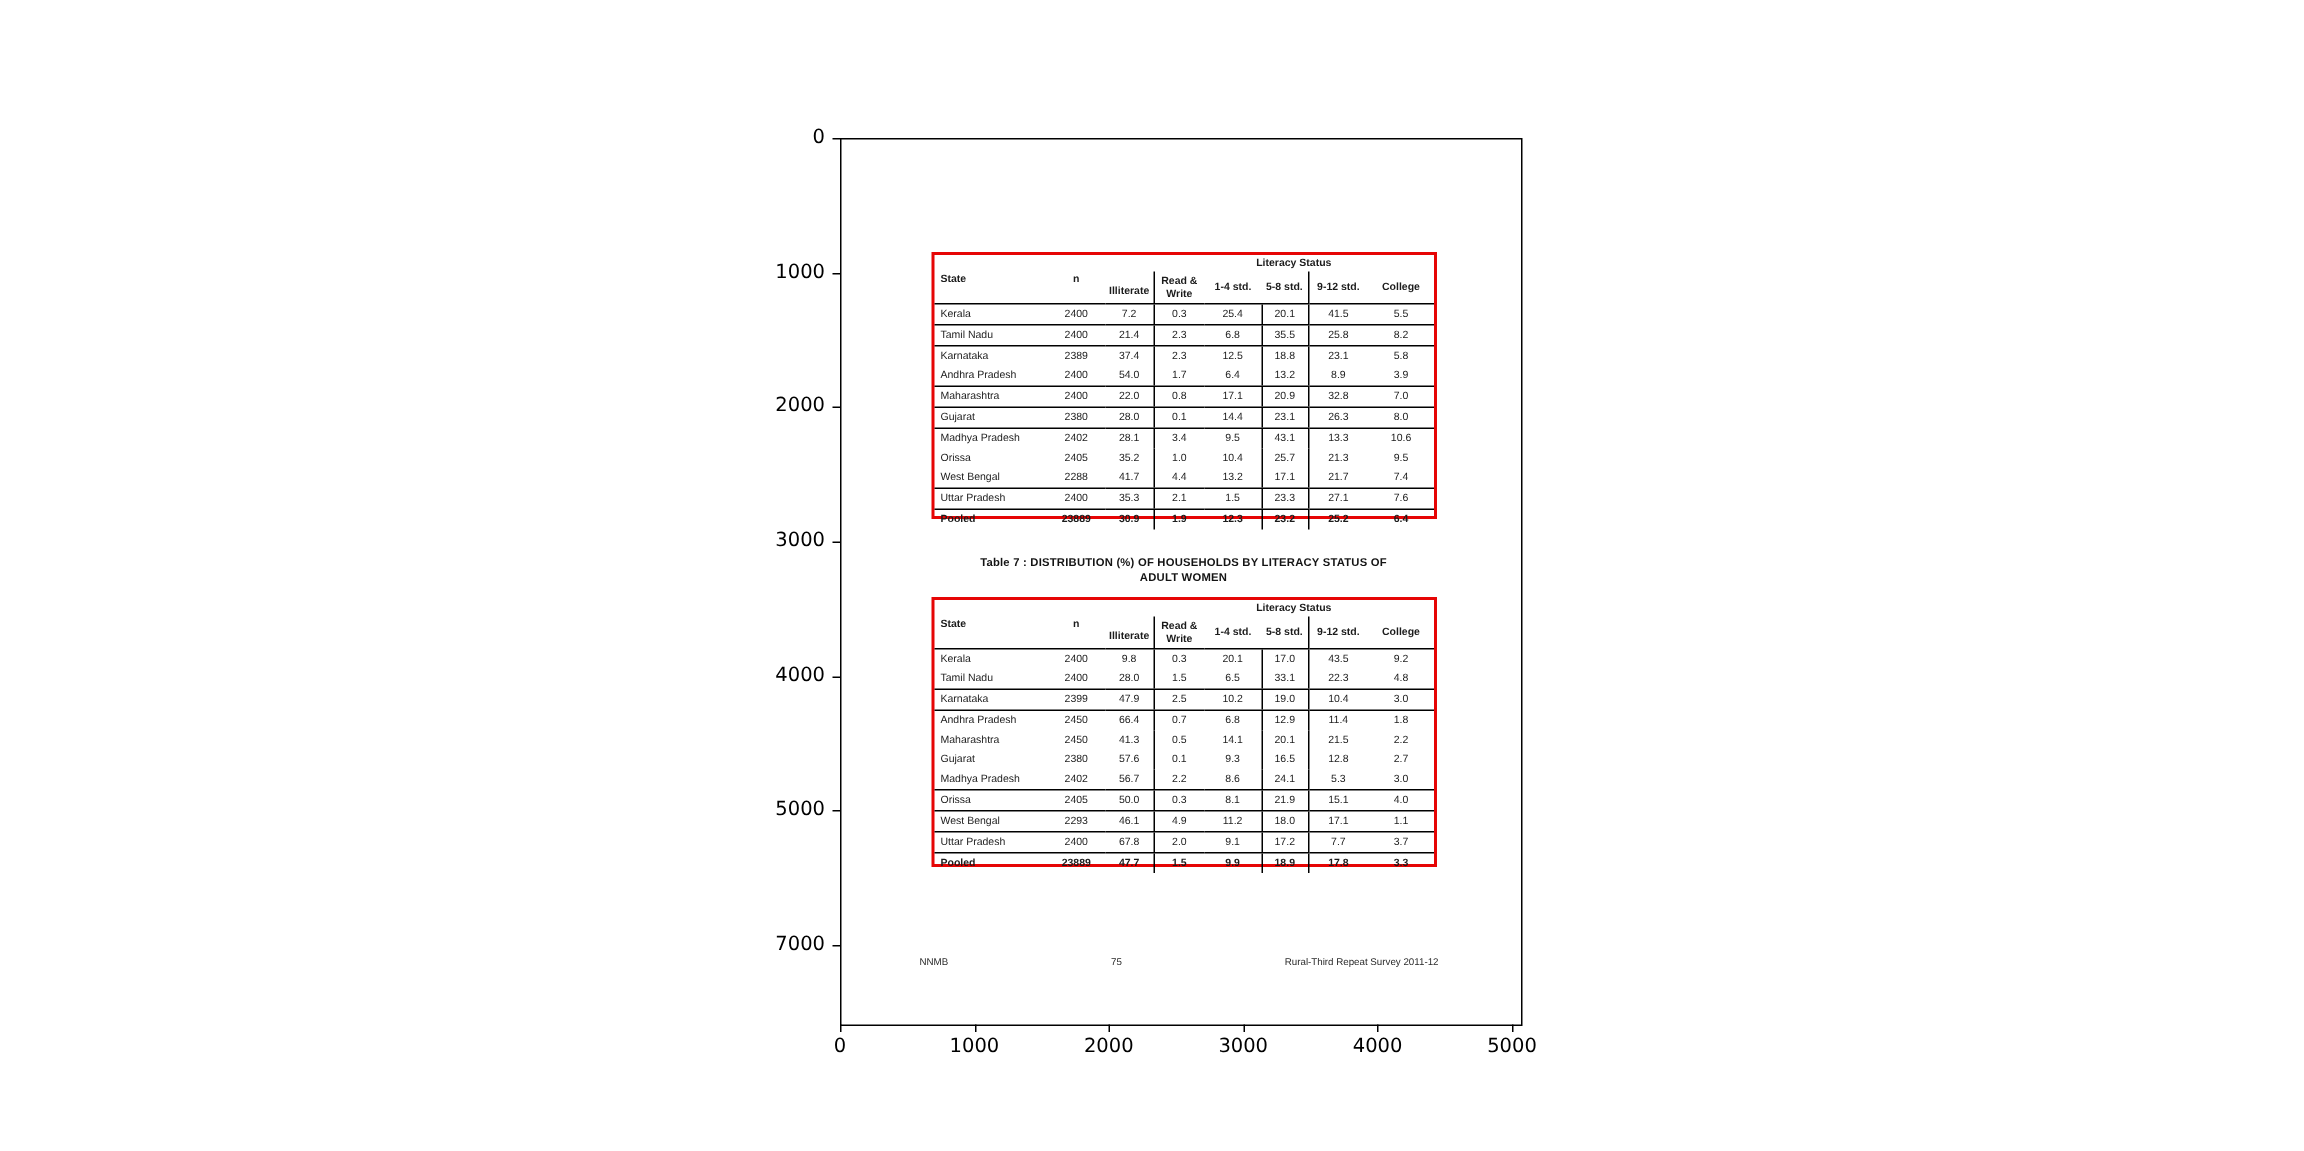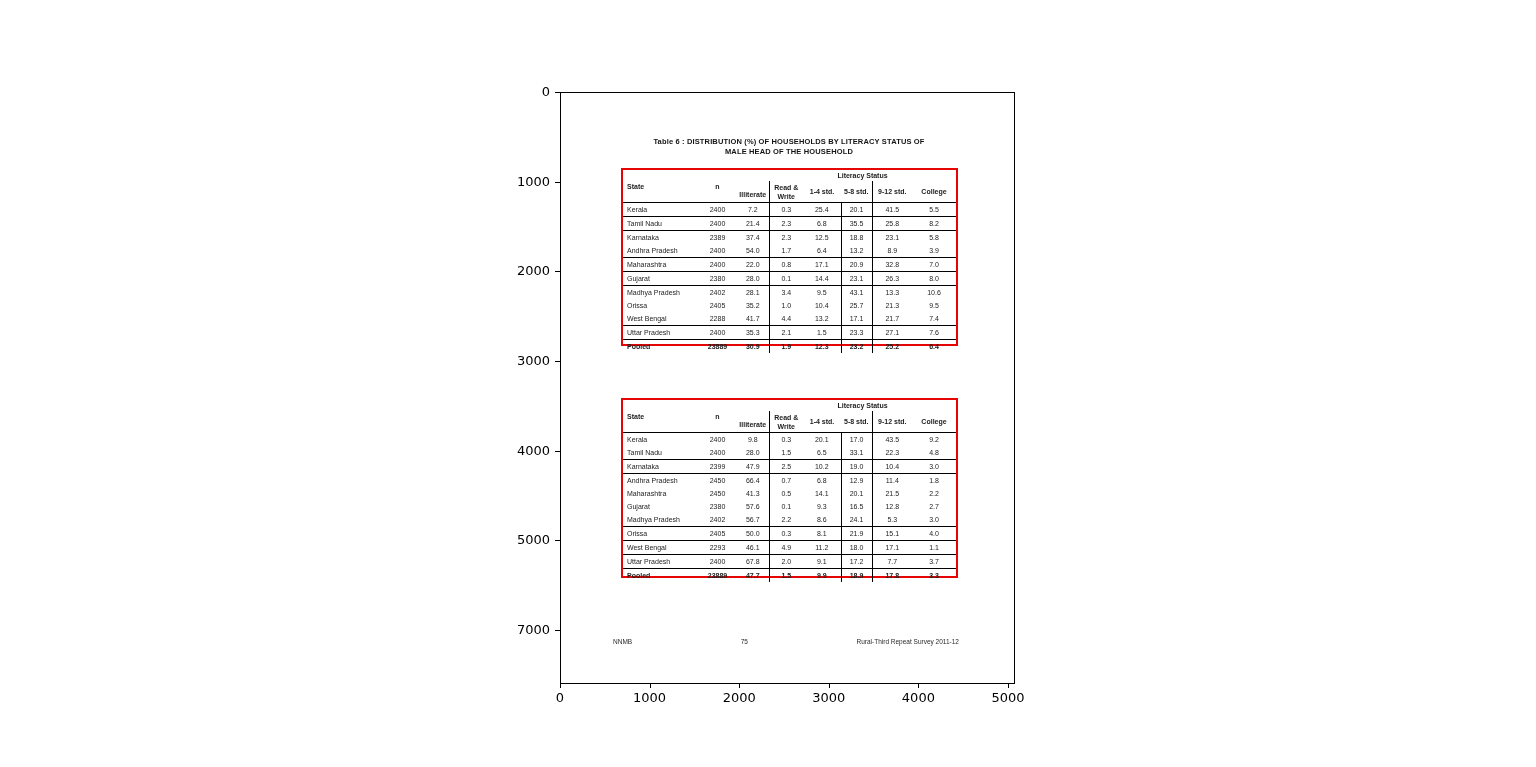--- a/index.html
+++ b/index.html
@@ -44,24 +44,20 @@
   .doc-footer{position:absolute;left:52px;top:545px;width:346px;display:flex;
               justify-content:space-between;font-size:6.5px;color:#2a2a2a;}
 </style>
 </head>
 <body>
 
 <div class="canvas">
 
   <div class="axes">
 
-    <div class="doc-title t6-title">
-      <div>Table 6 : DISTRIBUTION (%) OF HOUSEHOLDS BY LITERACY STATUS OF</div>
-      <div>MALE HEAD OF THE HOUSEHOLD</div>
-    </div>
 
     <div class="tbl-wrap t6">
       <table class="scan-table">
           <colgroup>
             <col style="width:75px">
             <col style="width:39px">
             <col style="width:32px">
             <col style="width:34px">
             <col style="width:38px">
             <col style="width:31px">
@@ -191,20 +187,24 @@
               <td class="c3">1.9</td>
               <td class="c4">12.3</td>
               <td class="c5">23.2</td>
               <td class="c6">25.2</td>
               <td class="c7">6.4</td>
             </tr>
           </tbody>
         </table>
     </div>
 
+    <div class="doc-title t7-title">
+      <div>Table 7 : DISTRIBUTION (%) OF HOUSEHOLDS BY LITERACY STATUS OF</div>
+      <div>ADULT WOMEN</div>
+    </div>
 
     <div class="tbl-wrap t7">
       <table class="scan-table">
           <colgroup>
             <col style="width:75px">
             <col style="width:39px">
             <col style="width:32px">
             <col style="width:34px">
             <col style="width:38px">
             <col style="width:31px">

